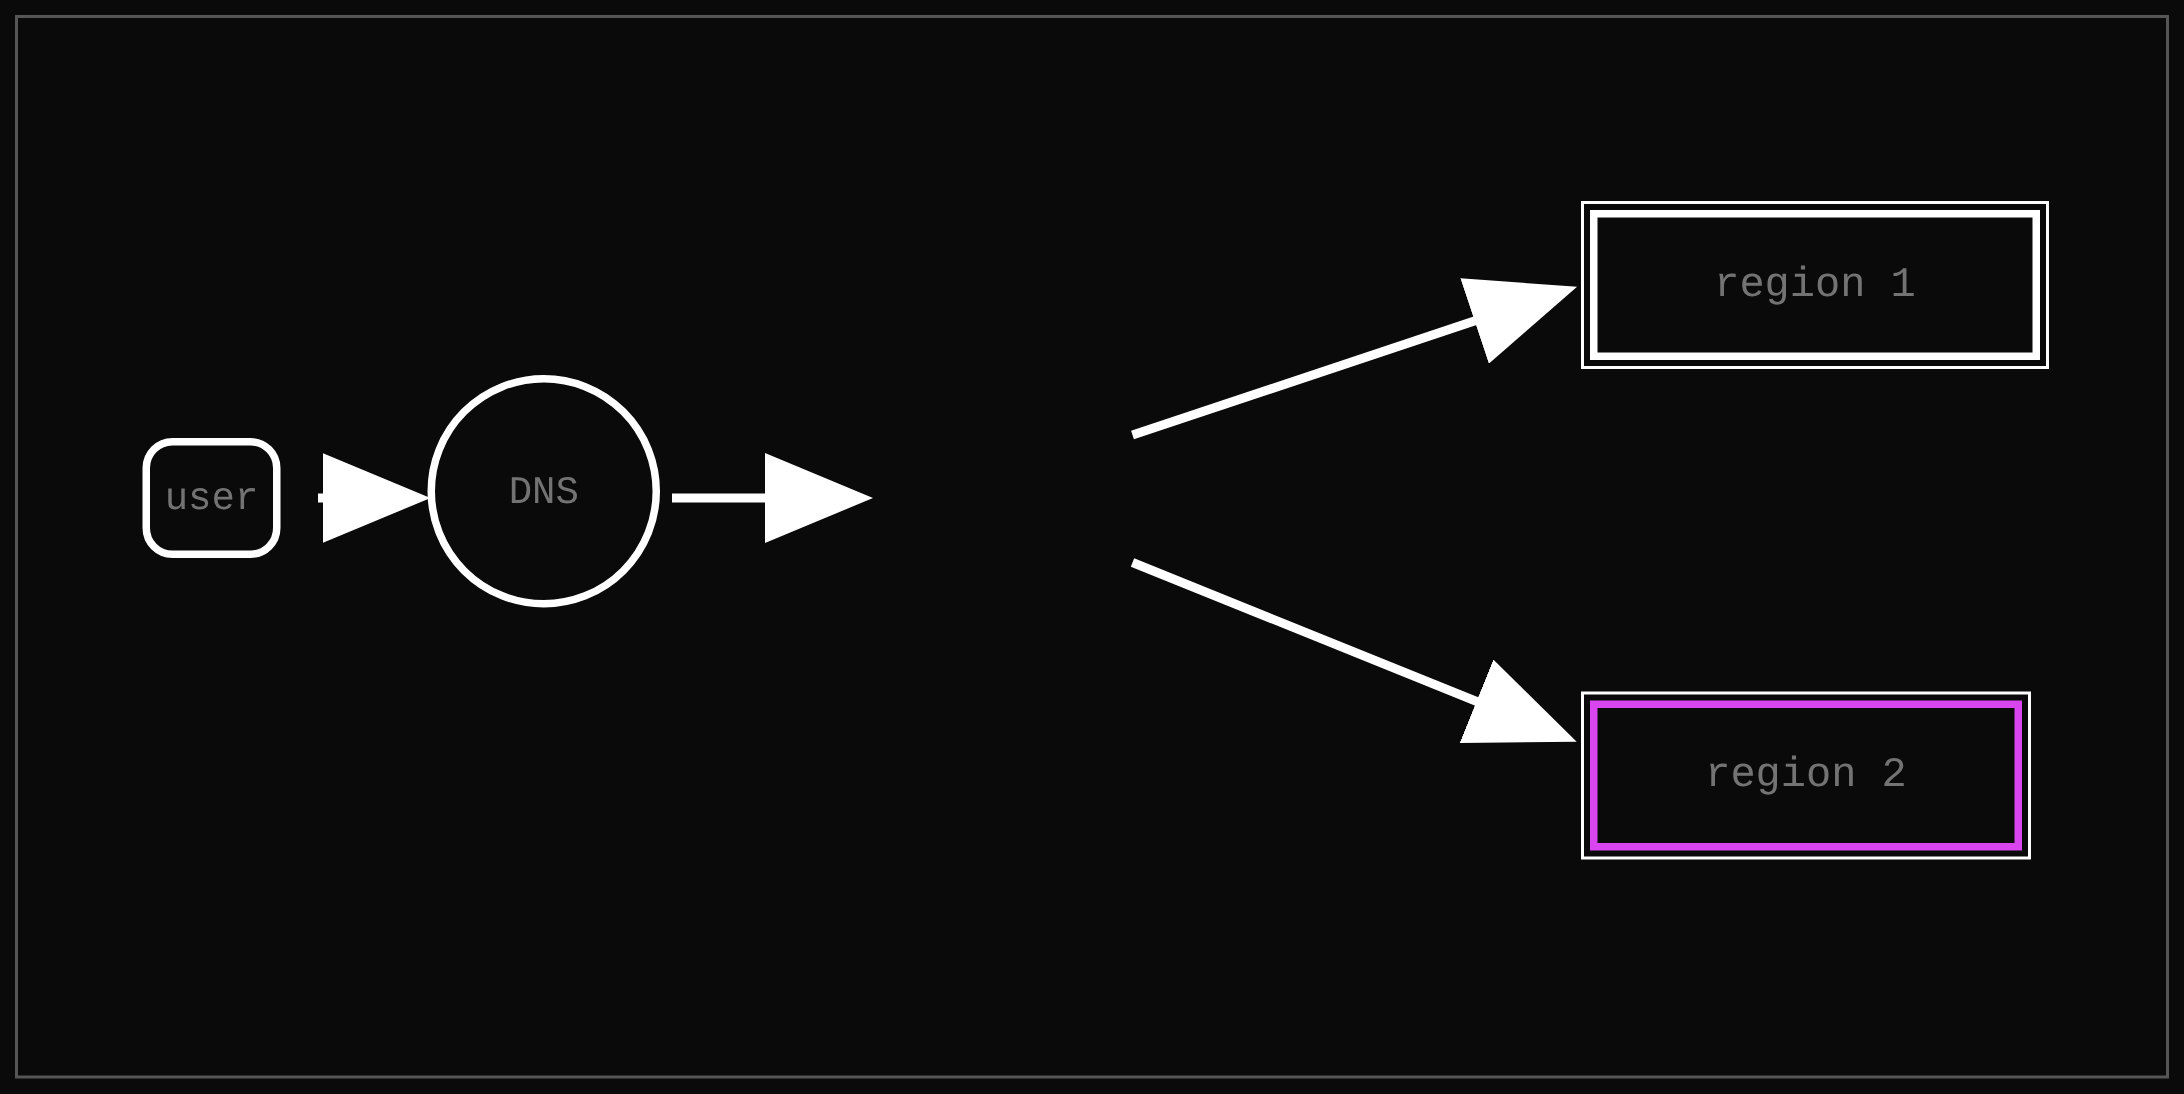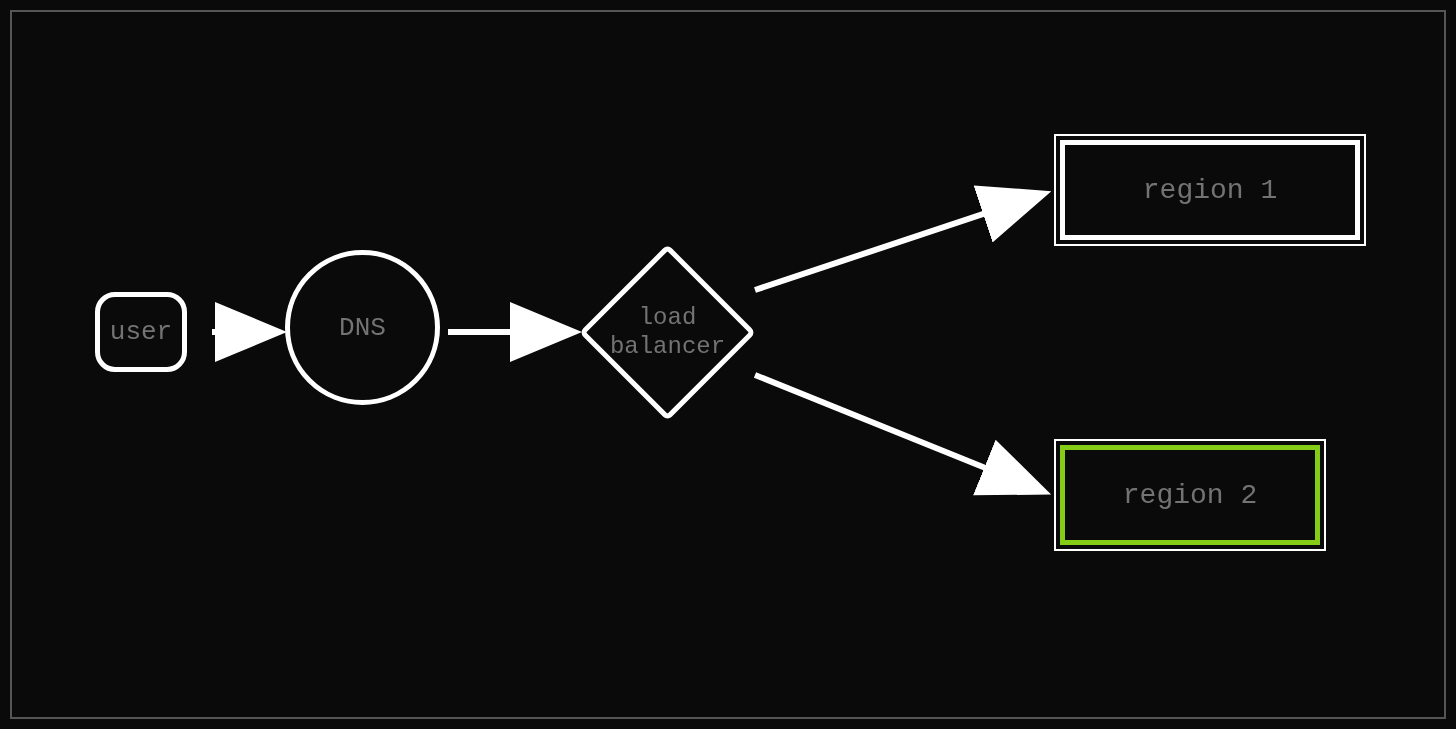--- a/index.html
+++ b/index.html
@@ -65,23 +65,23 @@
     }
     .node-region1 {
       left: 1060px; top: 140px;
       width: 300px; height: 100px;
       border: 5px solid #fff;
       outline: 2px solid #fff;
       outline-offset: 4px;
       font-size: 28px;
     }
     .node-region2 {
-      left: 1060px; top: 445px;
-      width: 260px; height: 100px;
-      border: 5px solid #84cc16;
+      left: 1060px; top: 467px;
+      width: 288px; height: 100px;
+      border: 5px solid #d946ef;
       outline: 2px solid #fff;
       outline-offset: 4px;
       font-size: 28px;
     }
     .watermark {
       position: absolute;
       left: 50px;
       bottom: 28px;
       color: #fff;
       font-size: 26px;
@@ -114,25 +114,20 @@
   </svg>
 
   <div class="node node-user">
     <span>user</span>
   </div>
 
   <div class="node node-dns">
     <span>DNS</span>
   </div>
 
-  <div class="node node-lb">
-    <div class="diamond-bg"></div>
-    <span class="lb-text">load
-balancer</span>
-  </div>
 
   <div class="node node-region1">
     <span>region 1</span>
   </div>
 
   <div class="node node-region2">
     <span>region 2</span>
   </div>
 
 </div>

